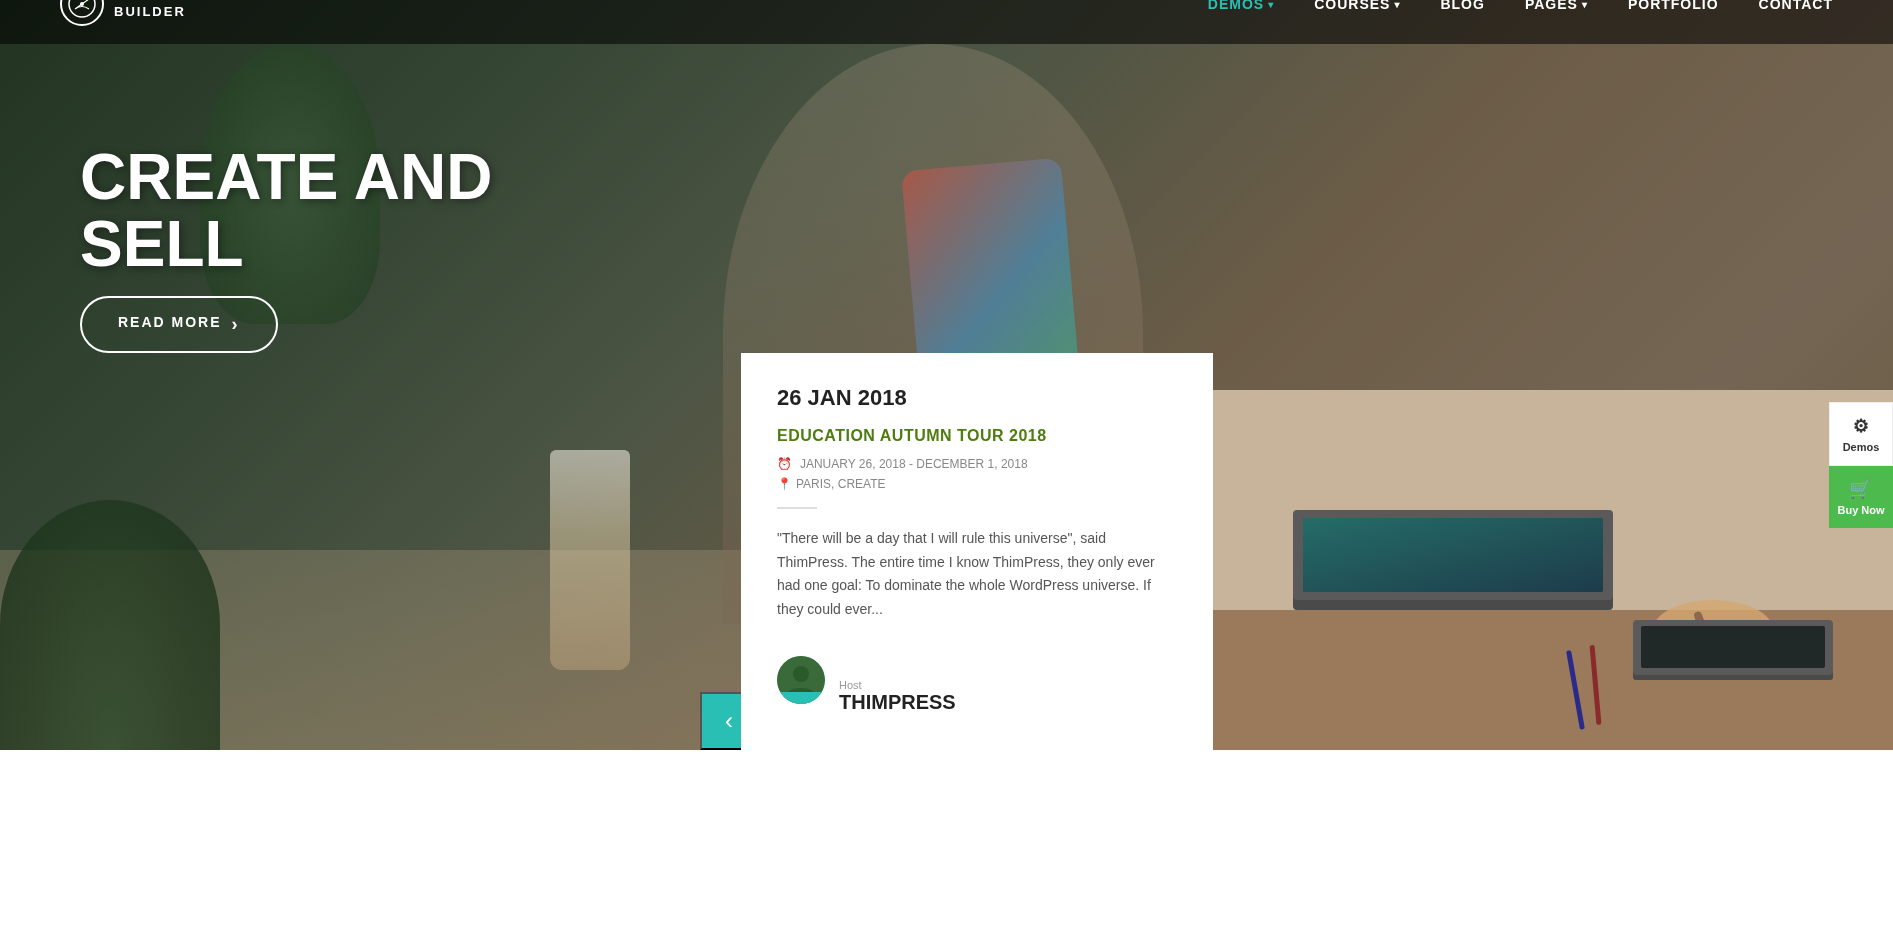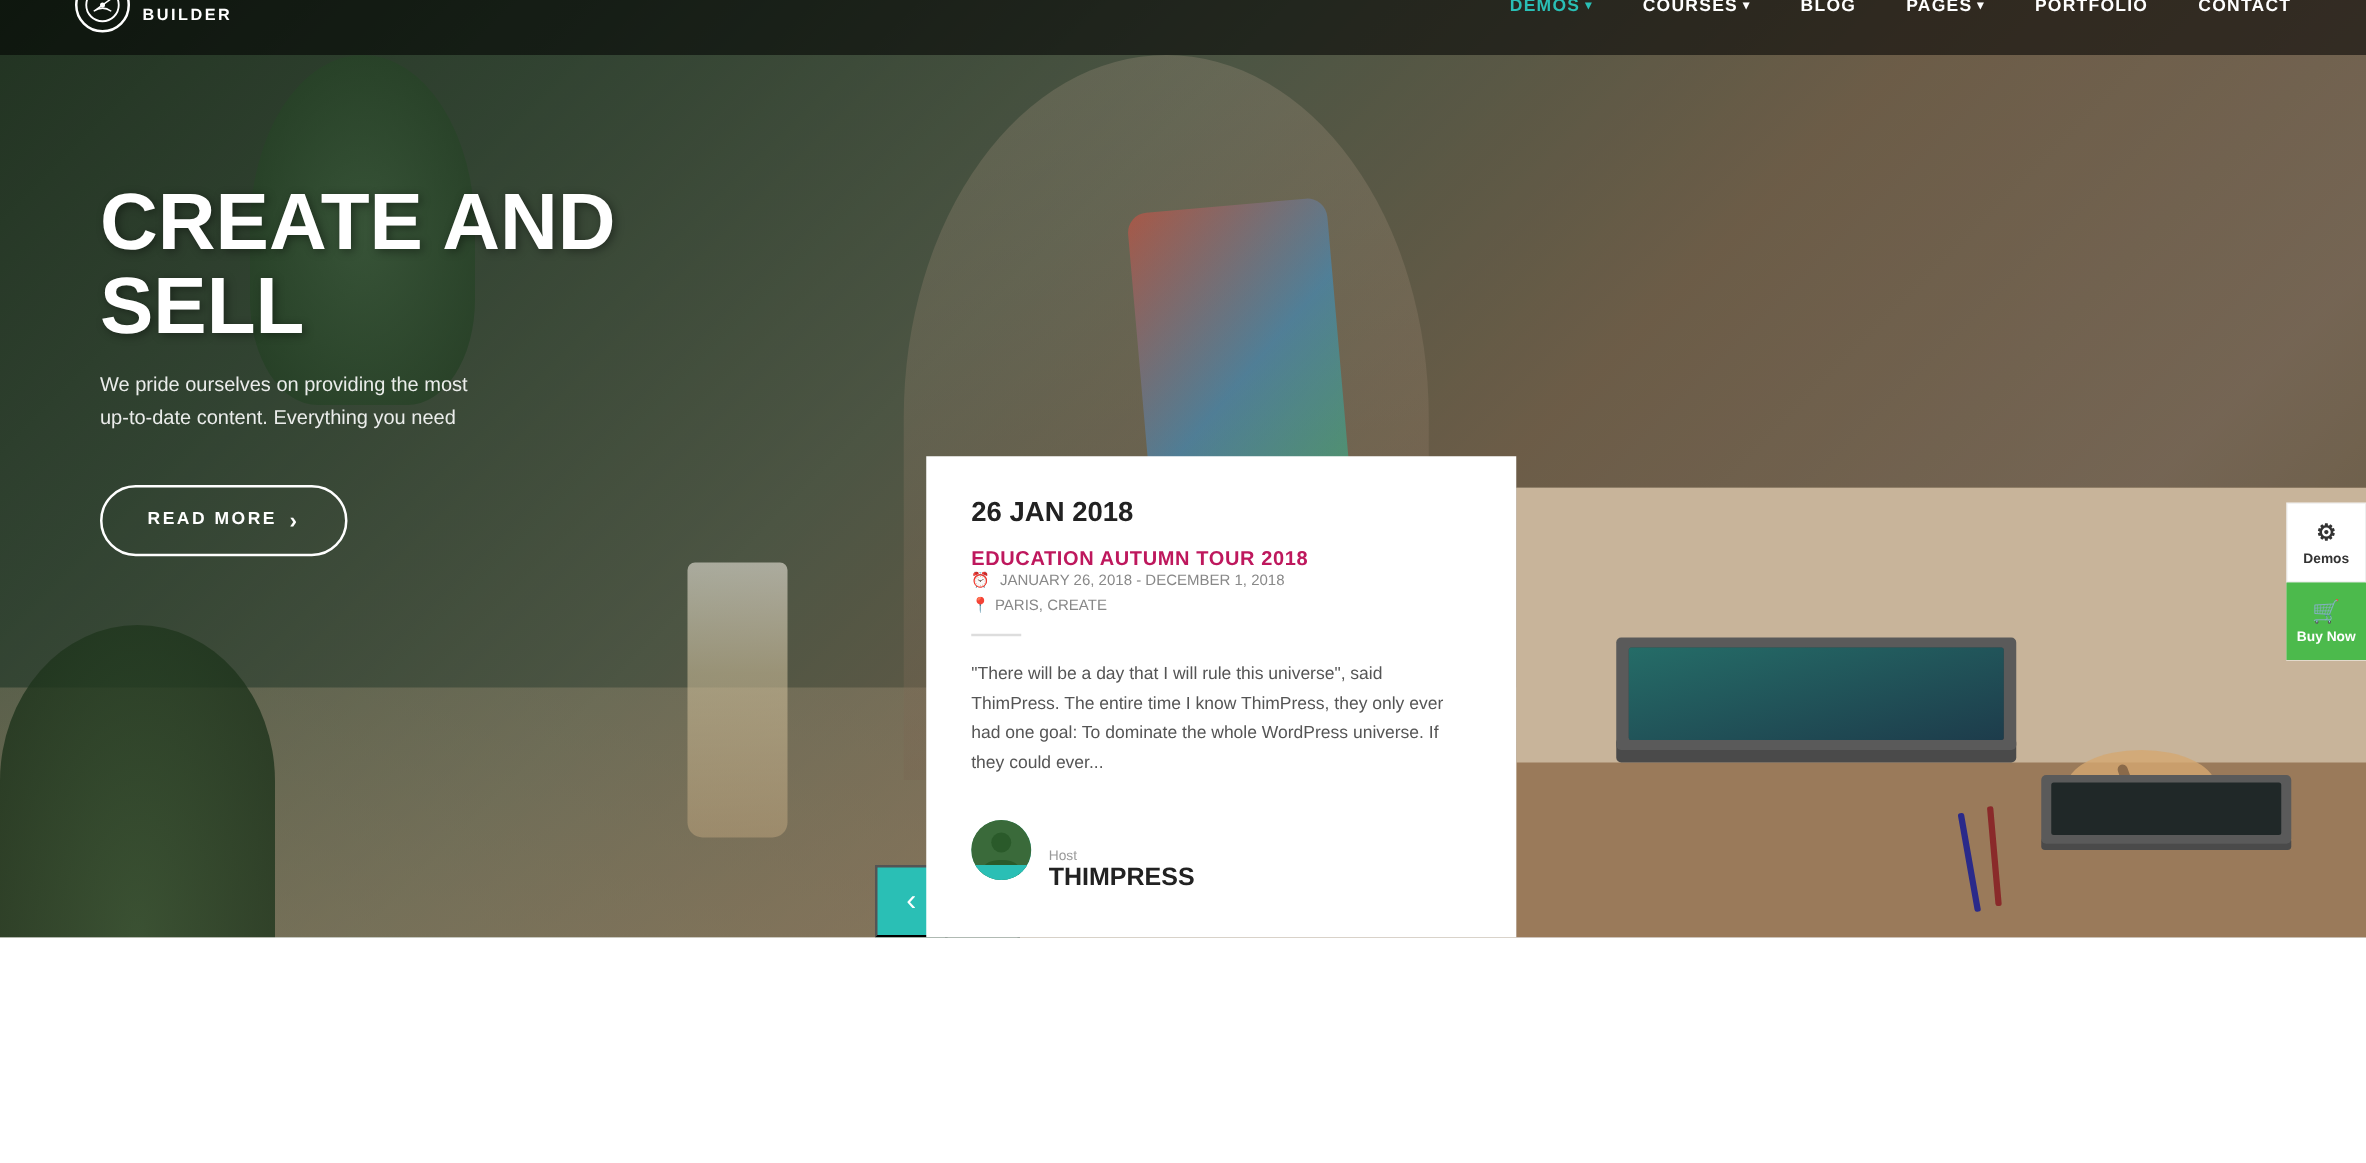--- a/index.html
+++ b/index.html
@@ -148,22 +148,23 @@
     .blog-date {
       font-size: 22px;
       font-weight: 700;
       color: #222;
       text-transform: uppercase;
       margin-bottom: 16px;
     }
     .blog-title {
       font-size: 16px;
       font-weight: 700;
-      color: #be185d;
+      color: #4d7c0f;
       text-transform: uppercase;
+      margin-bottom: 12px;
       letter-spacing: 0.5px;
     }
     .blog-meta {
       display: flex;
       align-items: center;
       gap: 8px;
       font-size: 12px;
       color: #888;
       margin-bottom: 6px;
     }
@@ -356,23 +357,20 @@
       <a href="#" class="nav-link">
         <span>CONTACT</span>
       </a>
     </nav>
   </div>
 
   <div class="hero-content">
     <h1 class="hero-title">
       <span>CREATE AND SELL</span><br>
     </h1>
-    <p class="hero-subtitle">
-      We pride ourselves on providing the most<br>up-to-date content. Everything you need
-    </p>
     <a href="#" class="hero-btn">
       <span>READ MORE</span>
       <span style="font-size:18px;">›</span>
     </a>
   </div>
 
   <div class="slider-arrows">
     <button class="slider-arrow">
       <span style="font-size:24px;">‹</span>
     </button>

